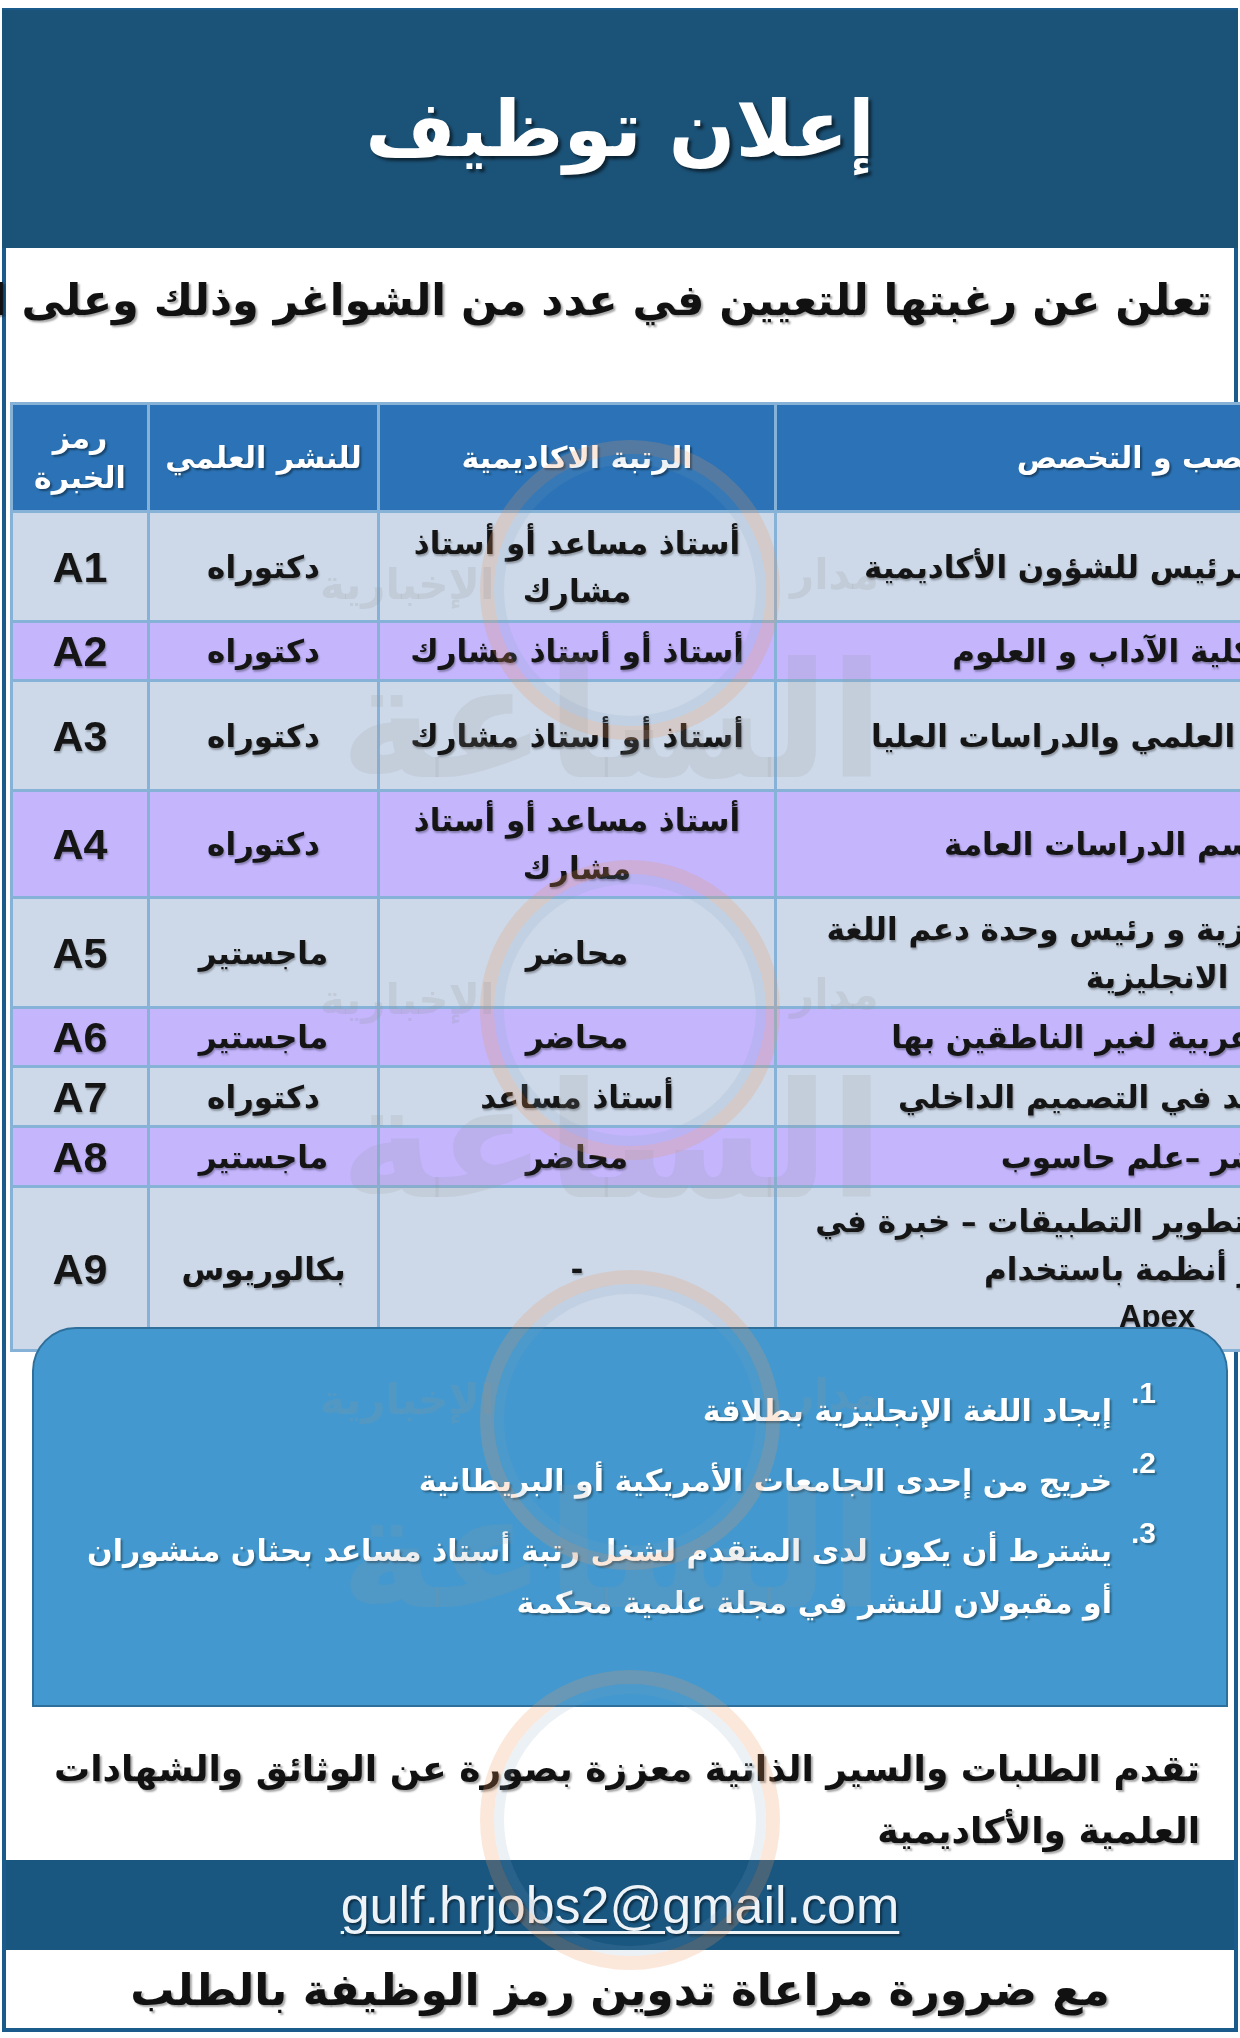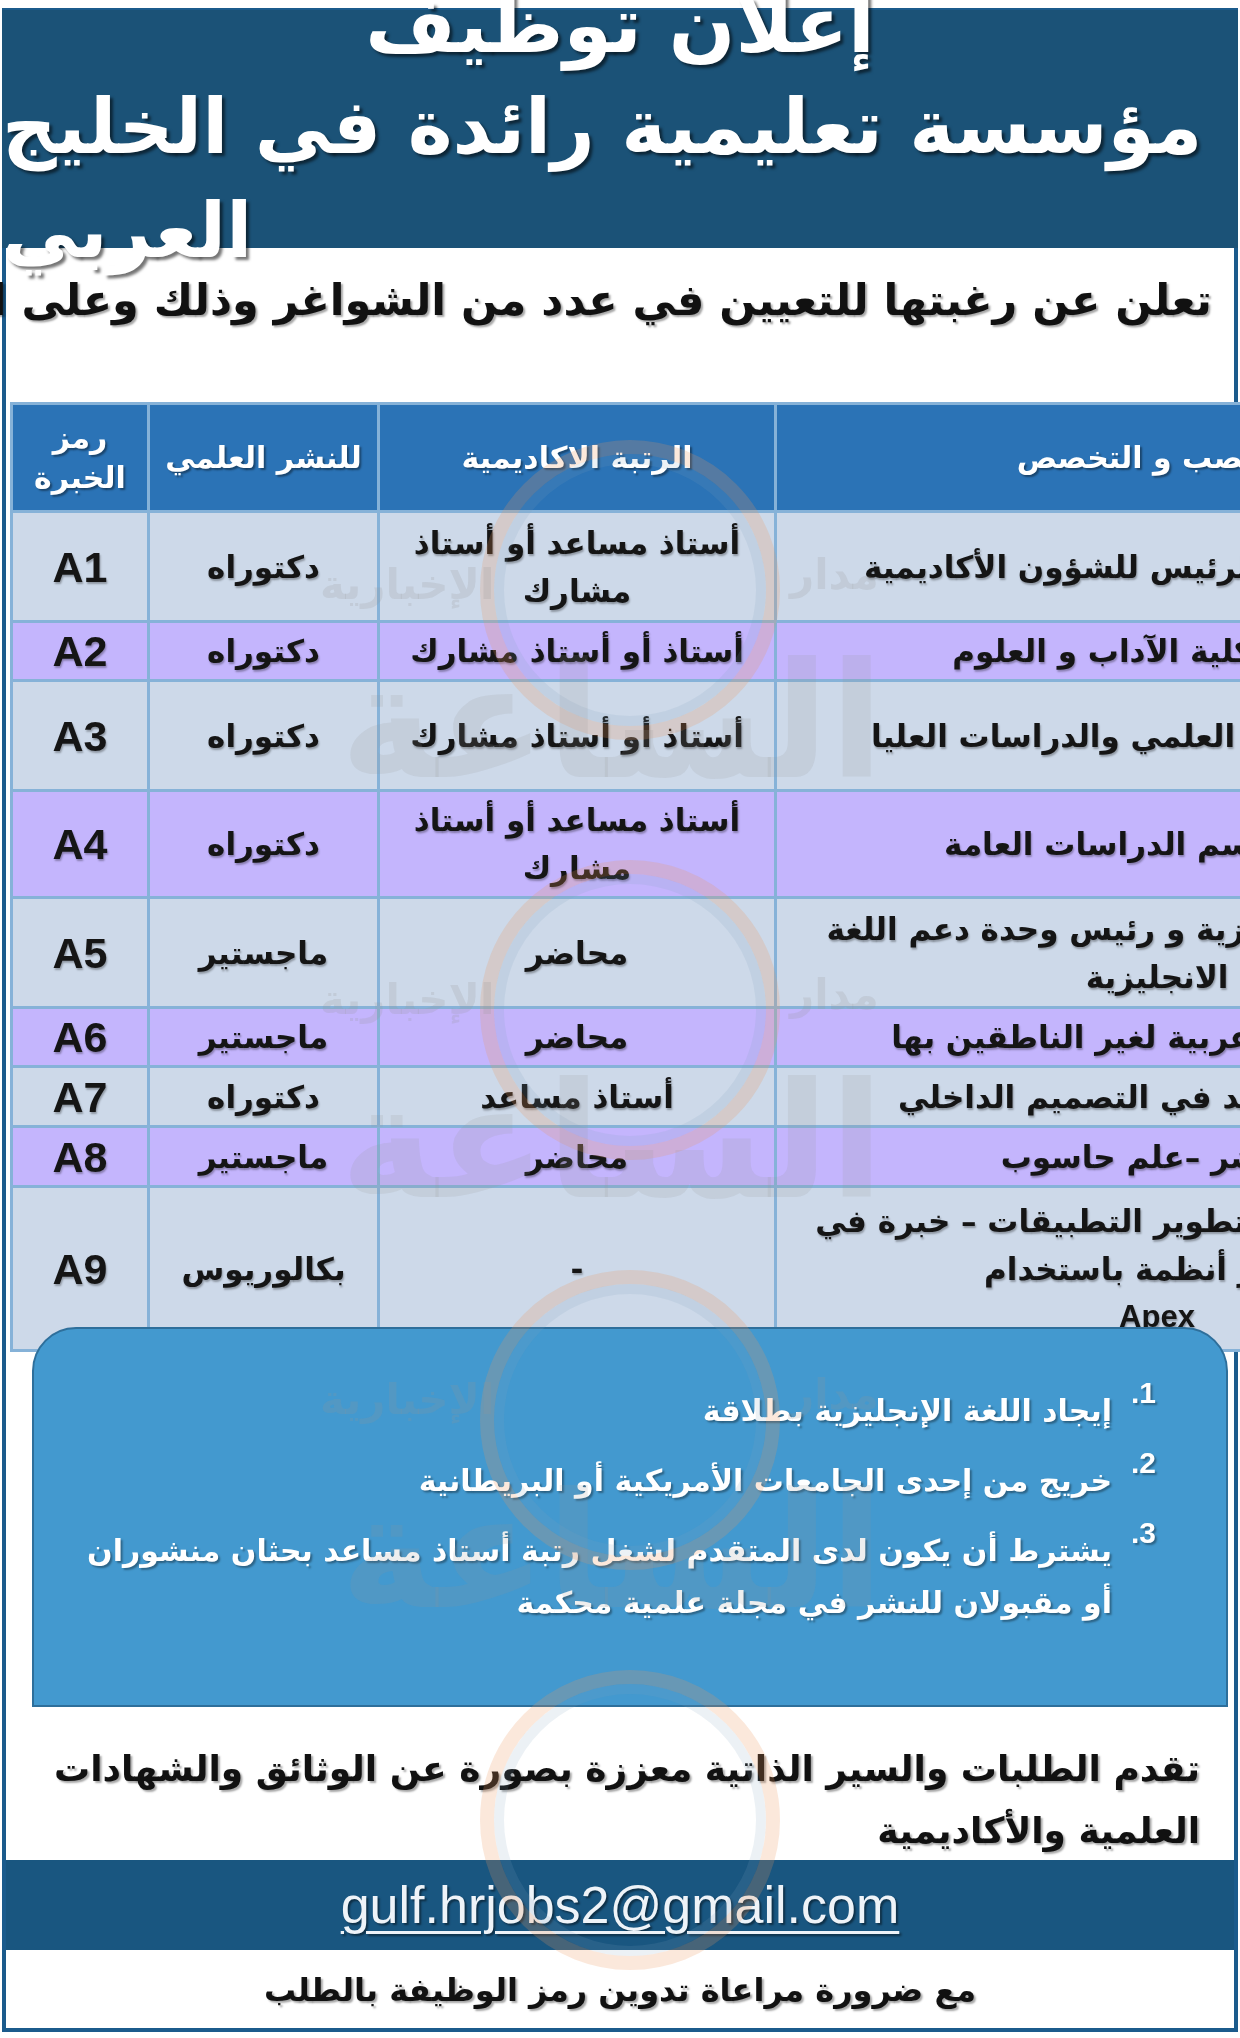--- a/index.html
+++ b/index.html
@@ -77,21 +77,21 @@
     }
     .email-link {
       font-family: "Liberation Sans", sans-serif; font-size: 52px; color: #eef3f8;
       text-decoration: underline; text-underline-offset: 8px; text-decoration-thickness: 3px;
       text-shadow: 2px 2px 2px rgba(0,0,0,0.45);
     }
 
     .note {
       position: absolute; left: 40px; top: 1960px; width: 1160px;
       direction: rtl; text-align: center;
-      font-size: 32px; font-weight: bold; line-height: 60px; color: #111;
+      font-size: 44px; font-weight: bold; line-height: 60px; color: #111;
       text-shadow: 2px 2px 2px rgba(0,0,0,0.35);
     }
 
     
     .watermark {
       position: absolute; left: 0; top: 0; width: 1240px; height: 2038px; pointer-events: none;
     }
     .wm-clock {
       position: absolute; width: 300px; height: 300px; border-radius: 50%;
       border: 14px solid rgba(235,150,90,0.22);
@@ -106,21 +106,20 @@
       direction: rtl; white-space: nowrap;
     }
   </style>
 </head>
 <body>
 
 <div class="page-frame"></div>
 
 <div class="title-band">
   <div class="title-line1">إعلان توظيف</div>
-  <div class="title-line2">مؤسسة تعليمية رائدة في الخليج العربي</div>
 </div>
 
 <div class="intro">تعلن عن رغبتها للتعيين في عدد من الشواغر وذلك وعلى النحو الآتي:</div>
 
 <table class="jobs">
   <colgroup>
     <col style="width:763px">
     <col style="width:397px">
     <col style="width:230px">
     <col style="width:137px">

